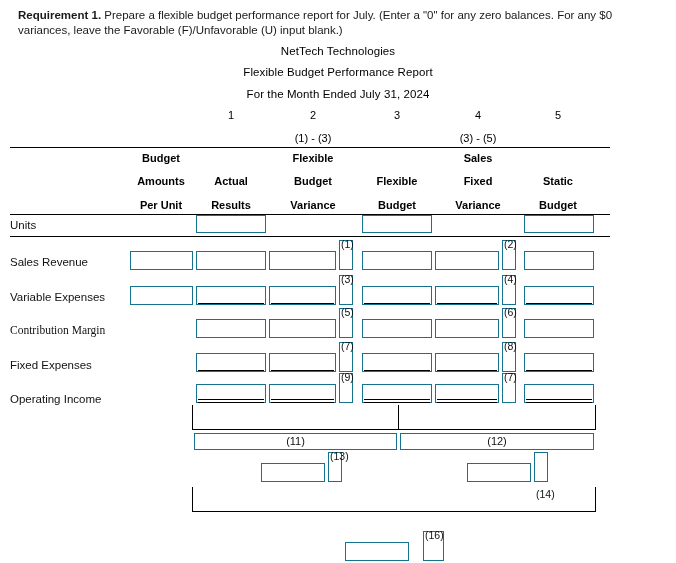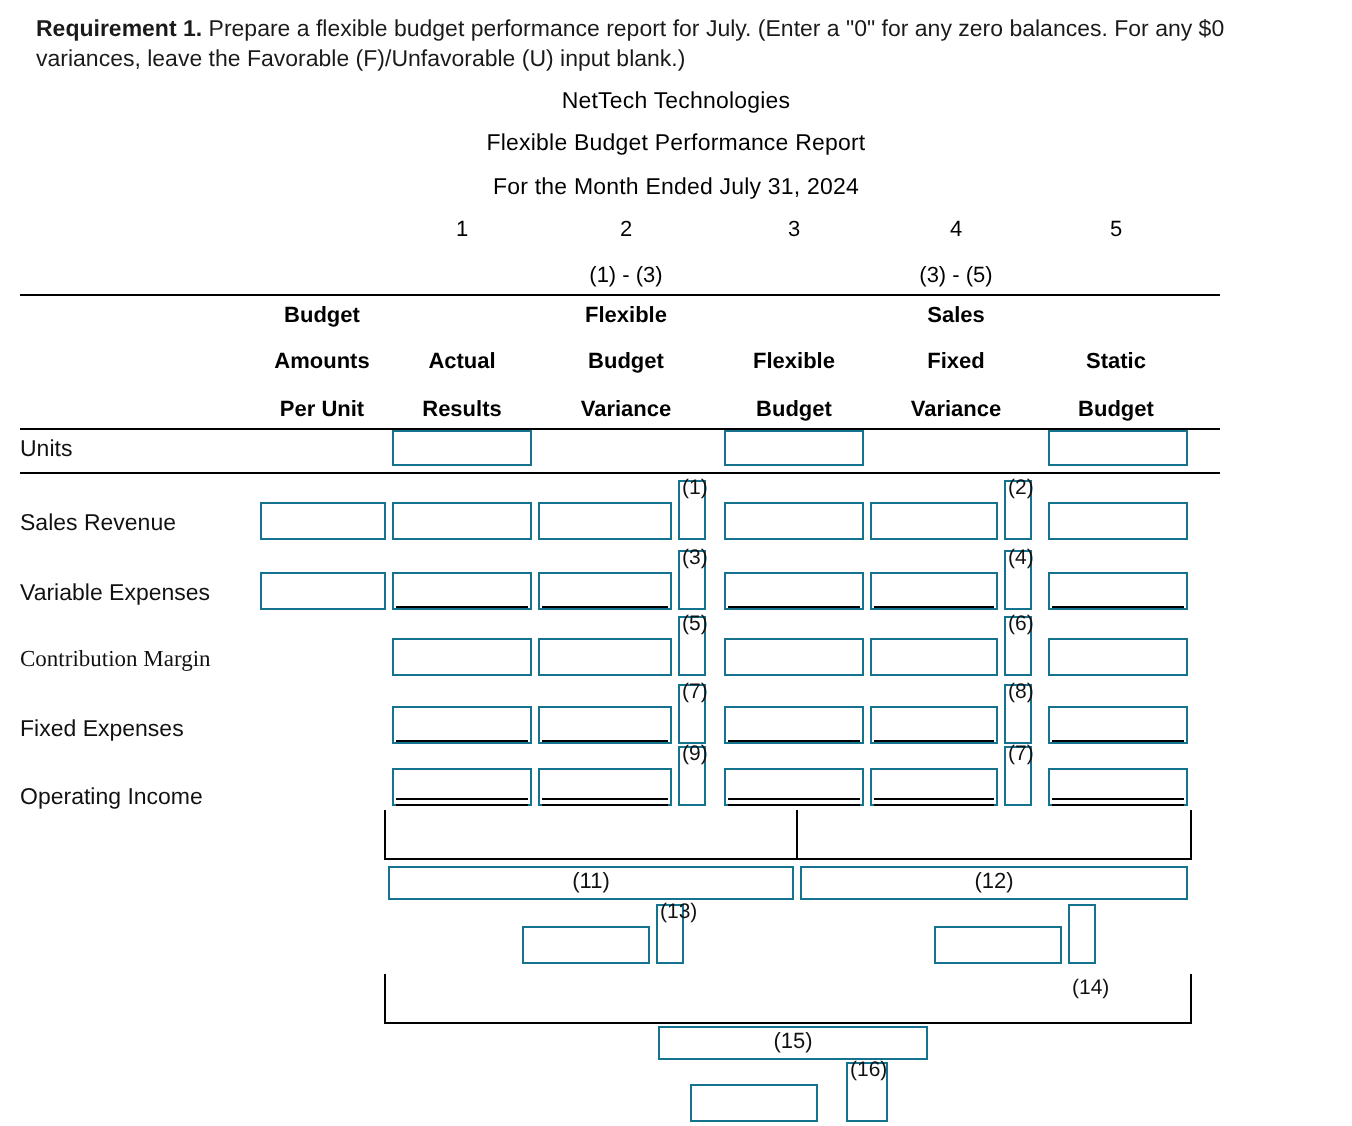--- a/index.html
+++ b/index.html
@@ -217,19 +217,18 @@
   <div class="tag" style="left:330px;top:450px;">(13)</div>
 
   <div class="inbox" style="left:467px;top:463px;width:64px;height:19px;"></div>
   <div class="inbox small" style="left:534px;top:452px;width:14px;height:30px;"></div>
   <div class="tag" style="left:536px;top:450px;margin-top:38px;">(14)</div>
 
   <div class="bk-v" style="left:192px;top:487px;height:25px;"></div>
   <div class="bk-v" style="left:595px;top:487px;height:25px;"></div>
   <div class="bk-h" style="left:192px;top:511px;width:404px;"></div>
 
-  <div class="numbox" style="left:329px;top:513px;width:135px;height:17px;">(15)</div>
 
   <div class="inbox" style="left:345px;top:542px;width:64px;height:19px;"></div>
   <div class="inbox small" style="left:423px;top:531px;width:21px;height:30px;"></div>
   <div class="tag" style="left:425px;top:529px;">(16)</div>
 
 </div>
 
 </body></html>

